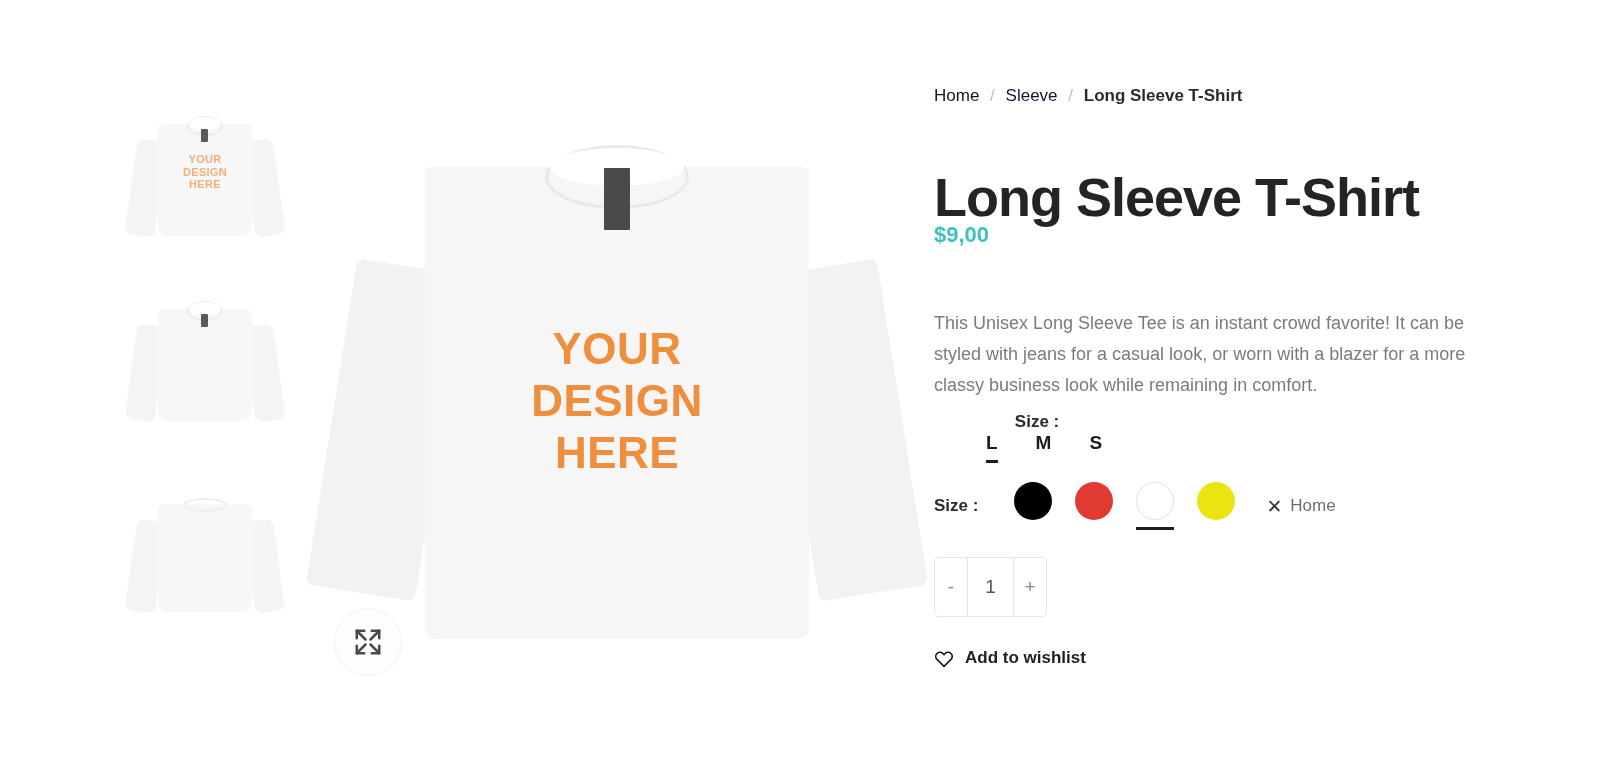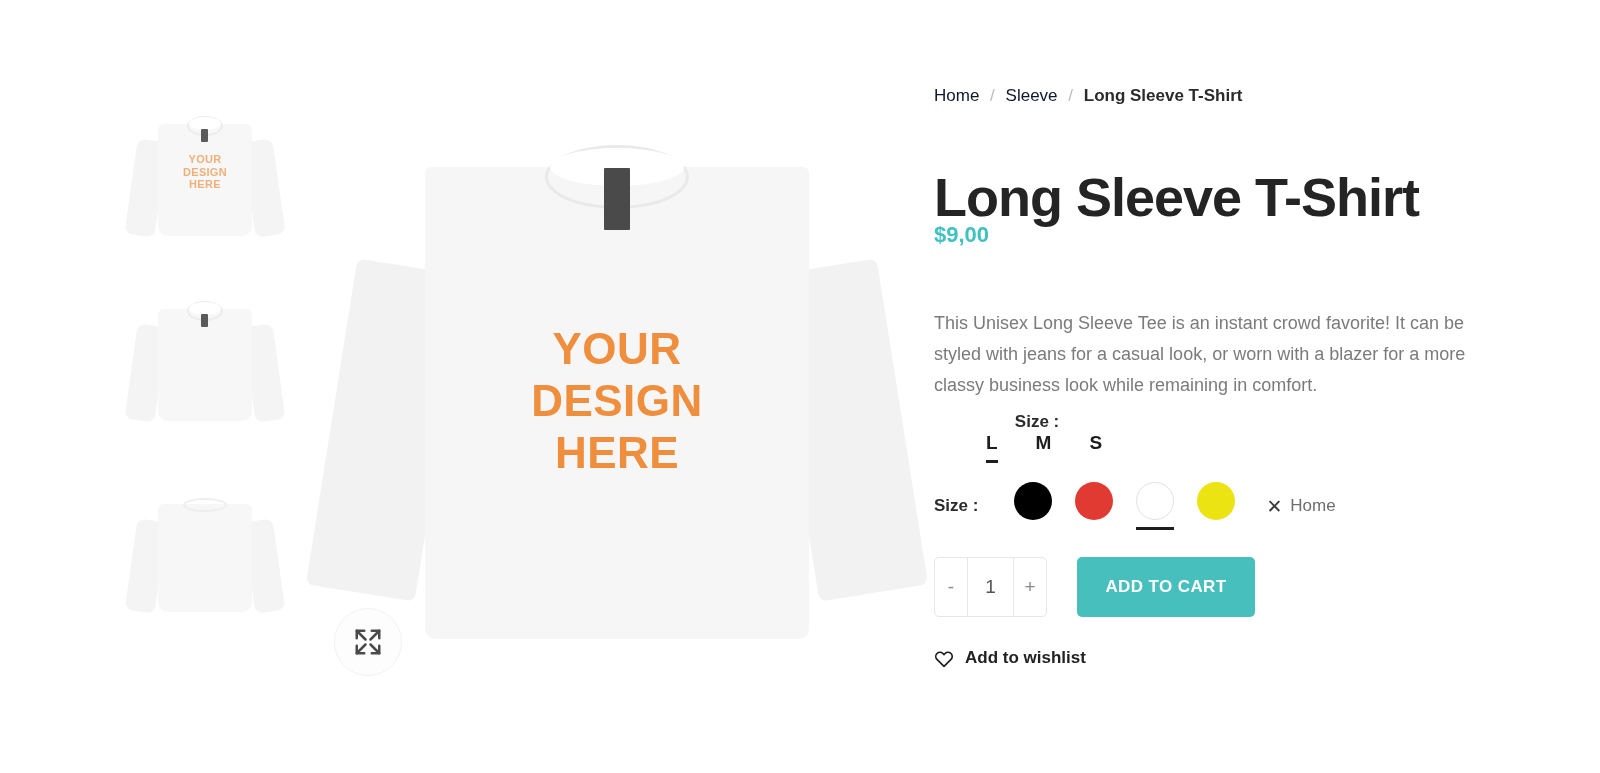--- a/index.html
+++ b/index.html
@@ -258,21 +258,20 @@
         </span>
       </div>
     </div>
 
     <div class="actions">
       <div class="qty">
         <button class="qty-btn">-</button>
         <span class="qty-val">1</span>
         <button class="qty-btn">+</button>
       </div>
-      <button class="btn btn-cart">ADD TO CART</button>
     </div>
 
     <div class="wishlist">
       <svg width="20" height="19" viewBox="0 0 24 22" fill="none" stroke="#1d1d1d" stroke-width="2" stroke-linecap="round" stroke-linejoin="round">
         <path d="M12 20.5 3.6 12.1a5 5 0 0 1 7.1-7.1l1.3 1.3 1.3-1.3a5 5 0 1 1 7.1 7.1z"></path>
       </svg>
       <span>Add to wishlist</span>
     </div>
 
   </div>

